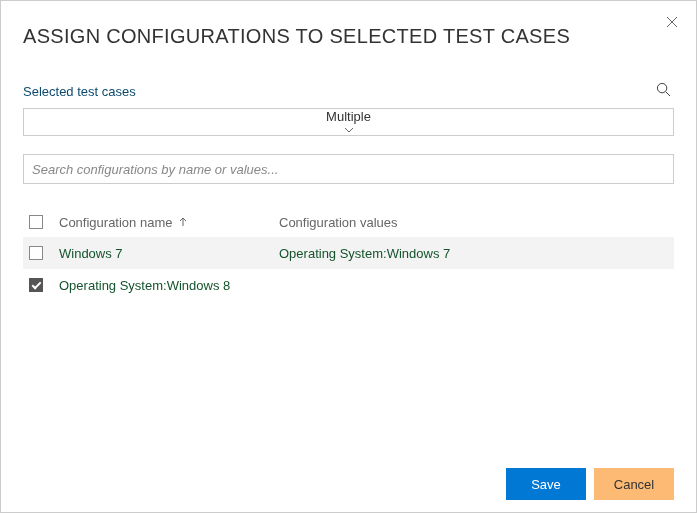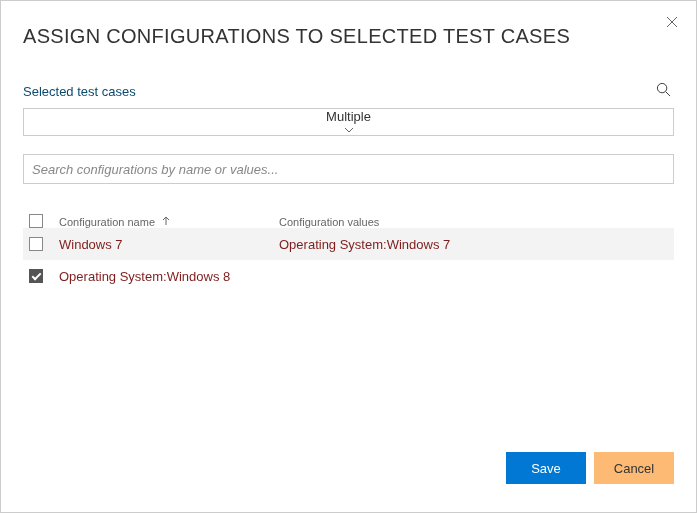--- a/index.html
+++ b/index.html
@@ -72,44 +72,44 @@
   .dropdown .chev { color: #666; }
   .dropdown .chev svg { width: 12px; height: 12px; }
   .search-input {
     width: 100%;
     height: 30px;
     border: 1px solid #ccc;
     padding: 0 8px;
     font-family: inherit;
     font-size: 13px;
     color: #333;
-    margin-bottom: 14px;
+    margin-bottom: 23px;
     outline: none;
     font-style: italic;
   }
   .search-input::placeholder { color: #888; font-style: italic; }
   .tbl-header {
     display: flex;
-    align-items: flex-end;
+    align-items: center;
     height: 30px;
     padding: 0 6px;
     color: #666;
-    font-size: 11px;
+    font-size: 13px;
   }
   .col-check { width: 30px; display: flex; align-items: center; }
   .col-name { width: 220px; display: flex; align-items: center; gap: 6px; }
   .col-values { flex: 1; display: flex; align-items: center; }
   .sort-arrow svg { width: 10px; height: 10px; color: #666; }
   .tbl-row {
     display: flex;
     align-items: center;
     height: 32px;
     padding: 0 6px;
     font-size: 13px;
-    color: #7f1d1d;
+    color: #14532d;
   }
   .tbl-row.highlight { background: #f3f3f3; }
   .chk {
     width: 14px;
     height: 14px;
     border: 1px solid #888;
     background: #fff;
     position: relative;
     cursor: pointer;
   }
@@ -123,21 +123,21 @@
     left: 3.5px;
     top: 0.5px;
     width: 3px;
     height: 7px;
     border: solid #fff;
     border-width: 0 2px 2px 0;
     transform: rotate(45deg);
   }
   .footer {
     position: absolute;
-    bottom: 28px;
+    bottom: 12px;
     right: 22px;
     display: flex;
     gap: 8px;
     margin-top: 30px;
   }
   .btn {
     min-width: 80px;
     height: 32px;
     padding: 0 18px;
     font-family: inherit;

